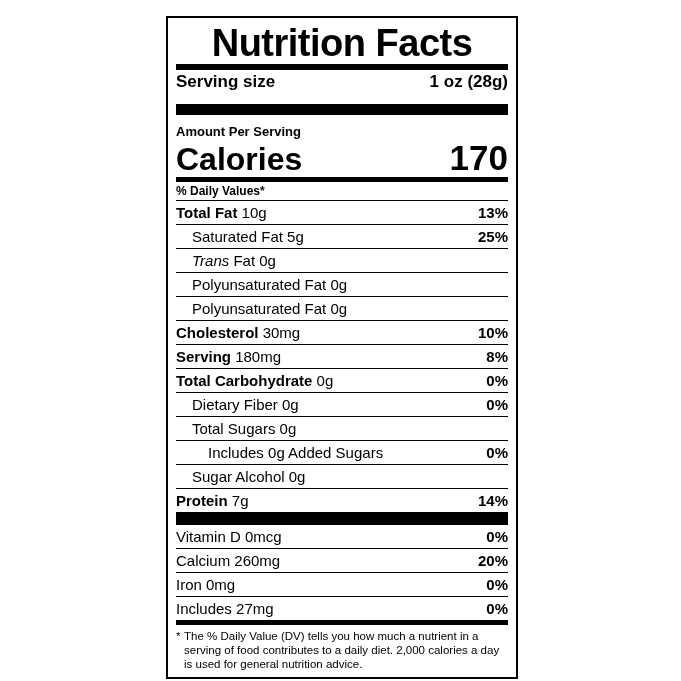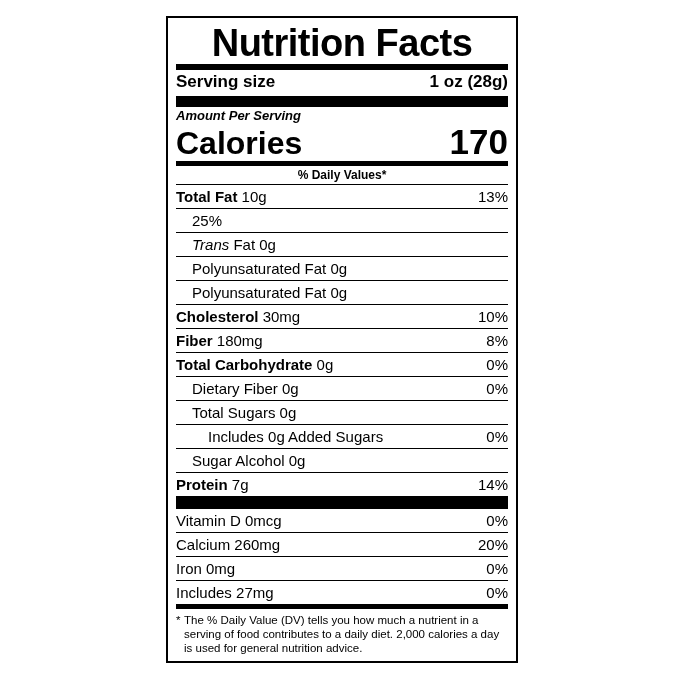--- a/index.html
+++ b/index.html
@@ -50,63 +50,62 @@
   }
   .row {
     display: flex;
     justify-content: space-between;
     align-items: baseline;
   }
   .serving-size {
     font-size: 17px;
     font-weight: bold;
     line-height: 24px;
-    padding-bottom: 2px;
+    padding-bottom: 10px;
   }
   .amount-per {
     font-size: 13px;
     font-weight: bold;
     line-height: 17px;
-    padding-top: 0;
-    font-style: italic;
+    padding-top: 8px;
   }
   .calories-row {
     display: flex;
     justify-content: space-between;
     align-items: flex-end;
     padding-bottom: 1px;
   }
   .calories-label {
     font-size: 32px;
     font-weight: bold;
     line-height: 34px;
   }
   .calories-value {
     font-size: 35px;
     font-weight: bold;
     line-height: 36px;
   }
   .dv-header {
     font-size: 12px;
     font-weight: bold;
-    text-align: center;
+    text-align: left;
     line-height: 16px;
     padding-top: 1px;
     padding-bottom: 1px;
   }
   .nut {
     display: flex;
     justify-content: space-between;
     align-items: center;
     font-size: 15px;
     line-height: 17px;
     padding: 3px 0 3px 0;
   }
   .nut .name { white-space: nowrap; }
-  .nut .pct { font-weight: normal; white-space: nowrap; }
+  .nut .pct { font-weight: bold; white-space: nowrap; margin-left: 32px; }
   .b { font-weight: bold; }
   .i { font-style: italic; }
   .ind1 { padding-left: 16px; }
   .ind2 { padding-left: 32px; gap: 48px; }
 
   .footnote {
     font-size: 11.5px;
     line-height: 14px;
     padding-top: 4px;
     display: flex;
@@ -150,20 +149,21 @@
 
     <div class="rule-thin"></div>
 
     <div id="nutrient-list">
         <div class="nut">
           <span class="name"><span class="b">Total Fat </span><span>10g</span></span>
           <span class="pct">13%</span>
         </div>
         <div class="rule-thin"></div>
         <div class="nut ind1">
+          <span class="name"><span>Saturated Fat </span><span>5g</span></span>
           <span class="pct">25%</span>
         </div>
         <div class="rule-thin"></div>
         <div class="nut ind1">
           <span class="name"><span class="i">Trans</span><span> Fat 0g</span></span>
           <span class="pct"></span>
         </div>
         <div class="rule-thin"></div>
         <div class="nut ind1">
           <span class="name"><span>Polyunsaturated Fat </span><span>0g</span></span>
@@ -174,21 +174,21 @@
           <span class="name"><span>Polyunsaturated Fat </span><span>0g</span></span>
           <span class="pct"></span>
         </div>
         <div class="rule-thin"></div>
         <div class="nut">
           <span class="name"><span class="b">Cholesterol </span><span>30mg</span></span>
           <span class="pct">10%</span>
         </div>
         <div class="rule-thin"></div>
         <div class="nut">
-          <span class="name"><span class="b">Fiber </span><span>180mg</span></span>
+          <span class="name"><span class="b">Serving </span><span>180mg</span></span>
           <span class="pct">8%</span>
         </div>
         <div class="rule-thin"></div>
         <div class="nut">
           <span class="name"><span class="b">Total Carbohydrate </span><span>0g</span></span>
           <span class="pct">0%</span>
         </div>
         <div class="rule-thin"></div>
         <div class="nut ind1">
           <span class="name"><span>Dietary Fiber </span><span>0g</span></span>

